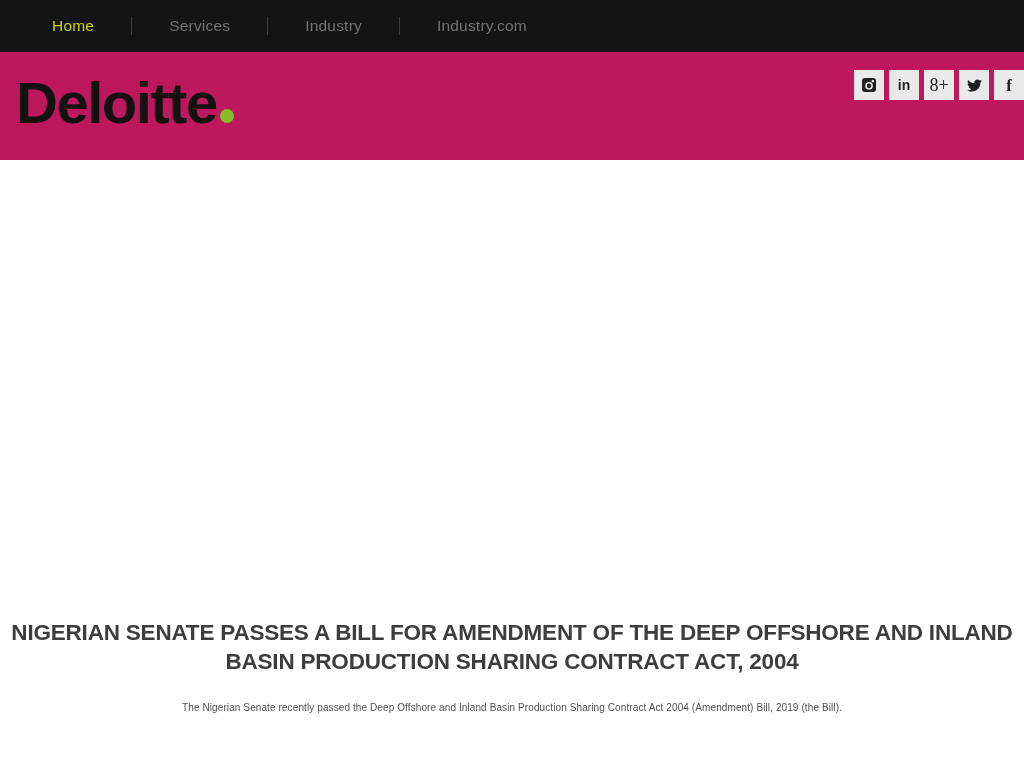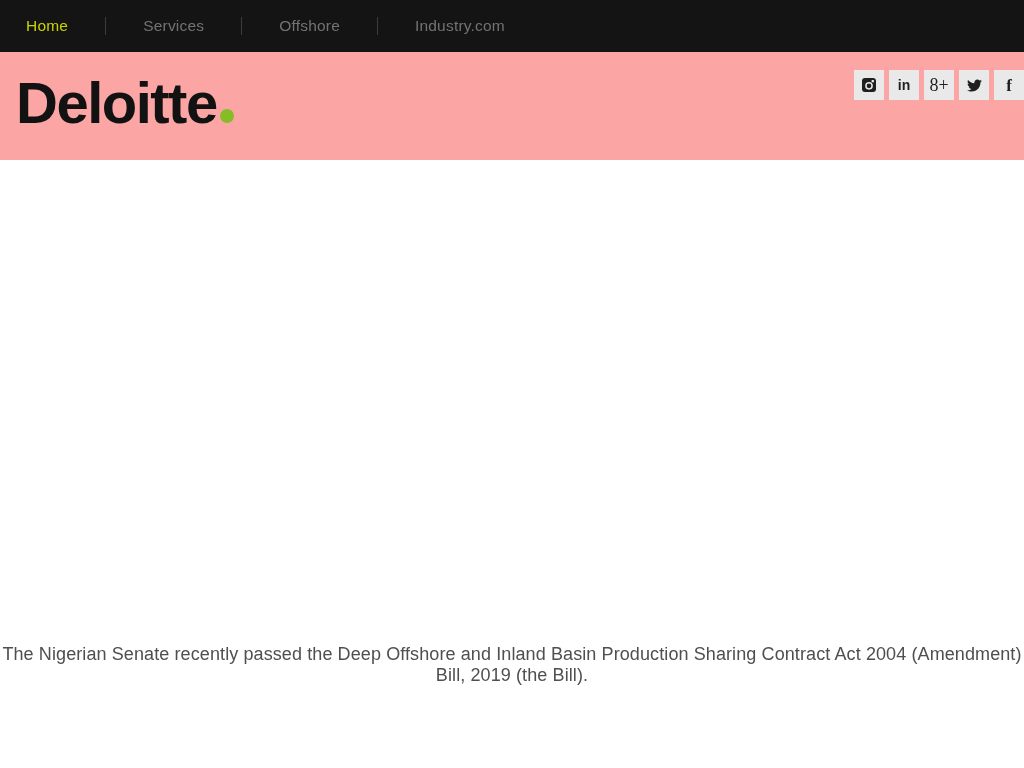--- a/index.html
+++ b/index.html
@@ -9,21 +9,21 @@
     font-family: "Liberation Sans", sans-serif;
     position: relative;
   }
 
   
   .top-nav {
     height: 52px;
     background: #141414;
     display: flex;
     align-items: center;
-    padding-left: 26px;
+    padding-left: 52px;
   }
   .nav-link {
     font-size: 15.5px;
     color: #737373;
     text-decoration: none;
     margin-right: 37px;
     letter-spacing: 0.2px;
     cursor: pointer;
   }
   .nav-link.active { color: #c8d400; }
@@ -31,21 +31,21 @@
     width: 1px;
     height: 18px;
     background: #3c3c3c;
     margin-right: 37px;
   }
 
   
   .site-header {
     position: relative;
     height: 108px;
-    background: #fca5a5;
+    background: #be185d;
   }
   .logo {
     position: absolute;
     left: 16px;
     top: 22px;
     font-weight: bold;
     font-size: 58px;
     letter-spacing: -1.5px;
     color: #121212;
     cursor: pointer;
@@ -107,34 +107,34 @@
     font-size: 22.5px;
     font-weight: bold;
     color: #3d3d3d;
     letter-spacing: -0.2px;
     line-height: 29px;
   }
   .title-line { display: block; white-space: nowrap; }
   .article-intro {
     margin-top: 26px;
     text-align: center;
-    font-size: 18px;
+    font-size: 10px;
     color: #4f4f4f;
     letter-spacing: 0.1px;
   }
 </style>
 </head>
 <body>
 
 <nav class="top-nav">
   <a class="nav-link active">Home</a>
   <span class="nav-divider"></span>
   <a class="nav-link">Services</a>
   <span class="nav-divider"></span>
-  <a class="nav-link">Offshore</a>
+  <a class="nav-link">Industry</a>
   <span class="nav-divider"></span>
   <a class="nav-link">Industry.com</a>
 </nav>
 
 <header class="site-header">
   <div class="logo"><span>Deloitte</span><span class="logo-dot"></span></div>
 
   <div class="social">
     <a class="social-btn">
       <svg class="social-svg" width="16" height="16" viewBox="0 0 16 16">
@@ -155,14 +155,18 @@
       </svg>
     </a>
     <a class="social-btn">
       <span class="glyph-fb">f</span>
     </a>
   </div>
 </header>
 
 <main>
   <div class="hero-spacer"></div>
+  <h1 class="article-title">
+    <span class="title-line">NIGERIAN SENATE PASSES A BILL FOR AMENDMENT OF THE DEEP OFFSHORE AND INLAND</span>
+    <span class="title-line">BASIN PRODUCTION SHARING CONTRACT ACT, 2004</span>
+  </h1>
   <p class="article-intro">The Nigerian Senate recently passed the Deep Offshore and Inland Basin Production Sharing Contract Act 2004 (Amendment) Bill, 2019 (the Bill).</p>
 </main>
 
 </body></html>

